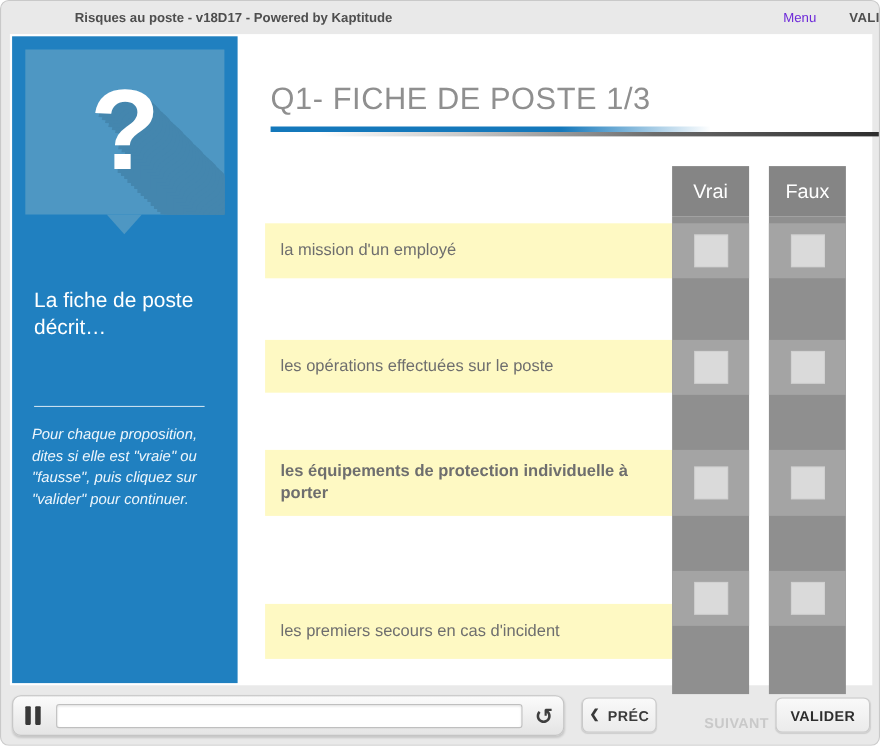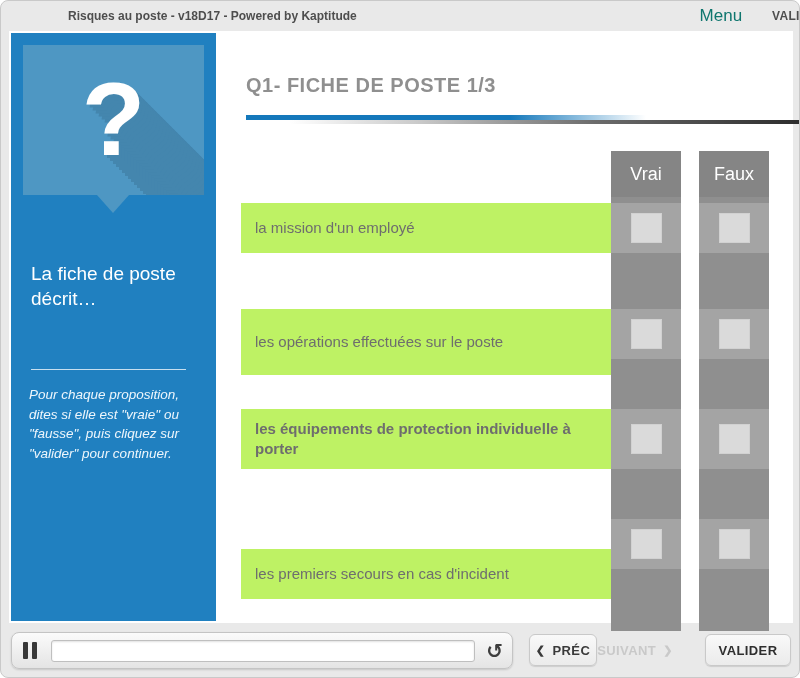--- a/index.html
+++ b/index.html
@@ -2,21 +2,21 @@
 <html><head>
 <meta charset="utf-8">
 <style>
   html,body{margin:0;padding:0;background:#fff;font-family:"Liberation Sans",sans-serif;}
   .stage{position:relative;width:800px;height:678px;background:#e9e9e9;border:1px solid #c9c9c9;
          border-radius:8px;overflow:hidden;box-sizing:border-box;}
   
   .topbar{position:absolute;left:0;top:0;width:100%;height:30px;display:flex;align-items:center;padding-left:43px;}
   .topbar-title{padding-left:24px;font-size:12px;font-weight:bold;color:#4e4e4e;}
   .topbar-right{position:absolute;right:16px;top:0;height:30px;display:flex;align-items:center;gap:30px;}
-  .menu-link{font-size:17px;color:#0f766e;cursor:pointer;}
+  .menu-link{font-size:12px;color:#6d28d9;cursor:pointer;}
   .quit-link{font-size:12px;font-weight:bold;color:#4e4e4e;cursor:pointer;letter-spacing:.3px;}
   
   .main{position:absolute;left:8px;top:30px;width:784px;height:592px;background:#fff;}
   
   .sidebar{position:absolute;left:2px;top:2px;width:205px;height:588px;background:#2080c0;}
   .qtile{position:absolute;left:12px;top:12px;width:181px;height:150px;background:#4e97c3;overflow:hidden;}
   .qmark{width:100%;height:150px;line-height:148px;text-align:center;font-size:104px;font-weight:bold;color:#fff;
     text-shadow:3px 3px #4486ae,6px 6px #4486ae,9px 9px #4486ae,12px 12px #4486ae,15px 15px #4486ae,
     18px 18px #4486ae,21px 21px #4486ae,24px 24px #4486ae,27px 27px #4486ae,30px 30px #4486ae,
     33px 33px #4486ae,36px 36px #4486ae,39px 39px #4486ae,42px 42px #4486ae,45px 45px #4486ae,
@@ -25,30 +25,30 @@
     78px 78px #4486ae,81px 81px #4486ae,84px 84px #4486ae,87px 87px #4486ae,90px 90px #4486ae,
     93px 93px #4486ae,96px 96px #4486ae,99px 99px #4486ae,102px 102px #4486ae,105px 105px #4486ae,
     108px 108px #4486ae,111px 111px #4486ae,114px 114px #4486ae,117px 117px #4486ae,120px 120px #4486ae;}
   .qtail{position:absolute;left:86px;top:162px;width:0;height:0;
          border-left:16px solid transparent;border-right:16px solid transparent;border-top:18px solid #4e97c3;}
   .prompt{position:absolute;left:20px;top:228px;width:165px;font-size:19px;line-height:1.32;color:#fff;}
   .sep{position:absolute;left:20px;top:336px;width:155px;height:1px;background:rgba(255,255,255,.75);}
   .instructions{position:absolute;left:18px;top:352px;width:172px;font-size:13.5px;font-style:italic;
                 line-height:1.45;color:#eef6fc;}
   
-  .qtitle{position:absolute;left:237px;top:43px;margin:0;font-size:20px;font-weight:700;color:#8f8f8f;letter-spacing:.5px;}
+  .qtitle{position:absolute;left:237px;top:43px;margin:0;font-size:28px;font-weight:400;color:#8f8f8f;letter-spacing:.5px;}
   .line-blue{position:absolute;left:237px;top:84px;width:400px;height:5px;
              background:linear-gradient(to right,#1478bb 0%,#1478bb 66%,rgba(20,120,187,0) 100%);}
   .line-dark{position:absolute;left:280px;top:89px;width:510px;height:4px;
              background:linear-gradient(to right,rgba(45,45,45,0) 0%,rgba(45,45,45,.25) 25%,rgba(45,45,45,.7) 60%,#2d2d2d 100%);}
   
-  .row{position:absolute;left:232px;width:370px;background:#bef264;display:flex;align-items:center;
+  .row{position:absolute;left:232px;width:370px;background:#fef9c3;display:flex;align-items:center;
        padding-left:14px;box-sizing:border-box;font-size:15px;color:#6e6e6e;line-height:1.35;}
   .row span{max-width:320px;}
-  .row1{top:172px;height:50px;} .row2{top:278px;height:66px;} .row3{top:378px;height:60px;font-weight:bold;} .row4{top:474px;height:50px;margin-top:44px;}
+  .row1{top:172px;height:50px;} .row2{top:278px;height:48px;} .row3{top:378px;height:60px;font-weight:bold;} .row4{top:474px;height:50px;margin-top:44px;}
   
   .col{position:absolute;top:120px;width:70px;height:480px;text-align:center;}
   .col-vrai{left:602px;} .col-faux{left:690px;}
   .col-header{height:46px;background:#858585;color:#fff;font-size:18px;display:flex;align-items:center;justify-content:center;}
   .col-body{position:relative;height:434px;background:#8f8f8f;}
   .seg{position:absolute;left:0;width:70px;background:#a4a4a4;display:flex;align-items:center;justify-content:center;}
   .seg1{top:6px;height:50px;} .seg2{top:112px;height:50px;} .seg3{top:212px;height:60px;} .seg4{top:322px;height:50px;}
   .checkbox{width:31px;height:30px;background:#dadada;cursor:pointer;box-shadow:inset 0 0 0 1px rgba(0,0,0,.04);}
   
   .player{position:absolute;left:10px;top:631px;width:502px;height:37px;box-sizing:border-box;
@@ -58,21 +58,21 @@
   .pbar{display:block;width:5px;height:17px;background:#383838;border-radius:1px;}
   .progress{flex:1;height:20px;margin:0 11px 0 12px;background:#fff;border:1px solid #bfbfbf;border-radius:3px;
             box-shadow:inset 0 1px 2px rgba(0,0,0,.12);overflow:hidden;cursor:pointer;}
   .fill{height:100%;width:0;background:#9cc6e8;}
   .replaybtn{background:none;border:none;padding:0;cursor:pointer;font-size:20px;font-weight:bold;color:#3e3e3e;
              line-height:20px;font-family:"DejaVu Sans",sans-serif;}
   .navbtn{position:absolute;top:633px;height:32px;box-sizing:border-box;border:1px solid #c9c9c9;border-radius:6px;
           background:linear-gradient(#f9f9f9,#ebebeb);box-shadow:0 1px 1px rgba(0,0,0,.12);
           font-family:"Liberation Sans",sans-serif;font-size:13px;font-weight:bold;color:#3a3a3a;letter-spacing:.4px;
           display:flex;align-items:center;justify-content:center;gap:7px;cursor:pointer;}
-  .prev{left:528px;width:68px;} .next{left:589px;width:90px;} .validate{left:704px;width:86px;color:#2e2e2e;}
+  .prev{left:528px;width:68px;} .next{left:632px;width:90px;align-items:flex-end;} .validate{left:704px;width:86px;color:#2e2e2e;}
   .next.disabled{border:none;background:none;box-shadow:none;color:#c9c9c9;cursor:default;}
   .chev{font-size:11px;line-height:1;}
 </style>
 </head>
 <body>
 
 <div class="stage">
 
   <div class="topbar">
     <div class="topbar-title">Risques au poste - v18D17 - Powered by Kaptitude</div>

